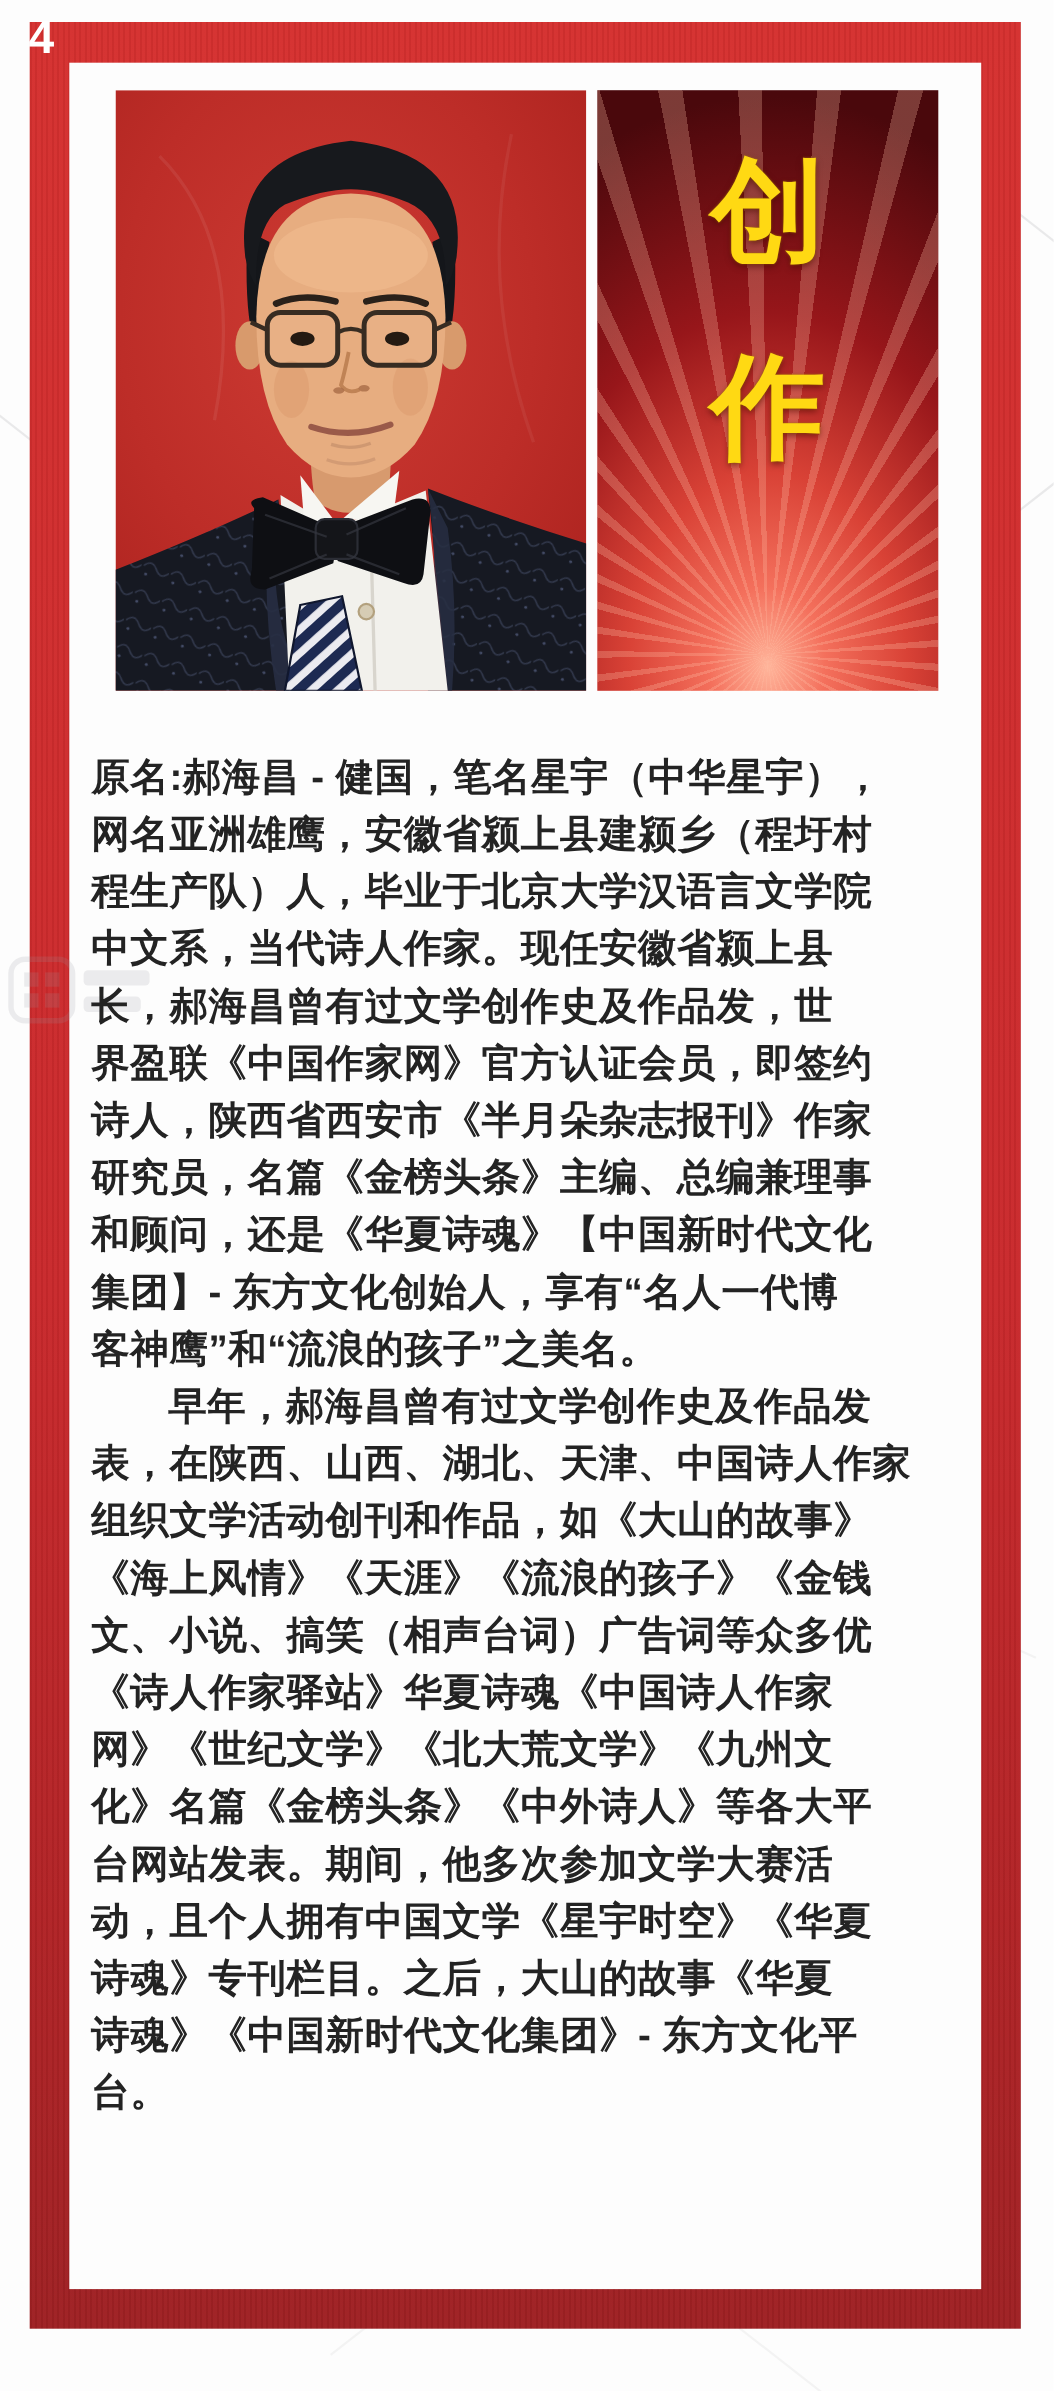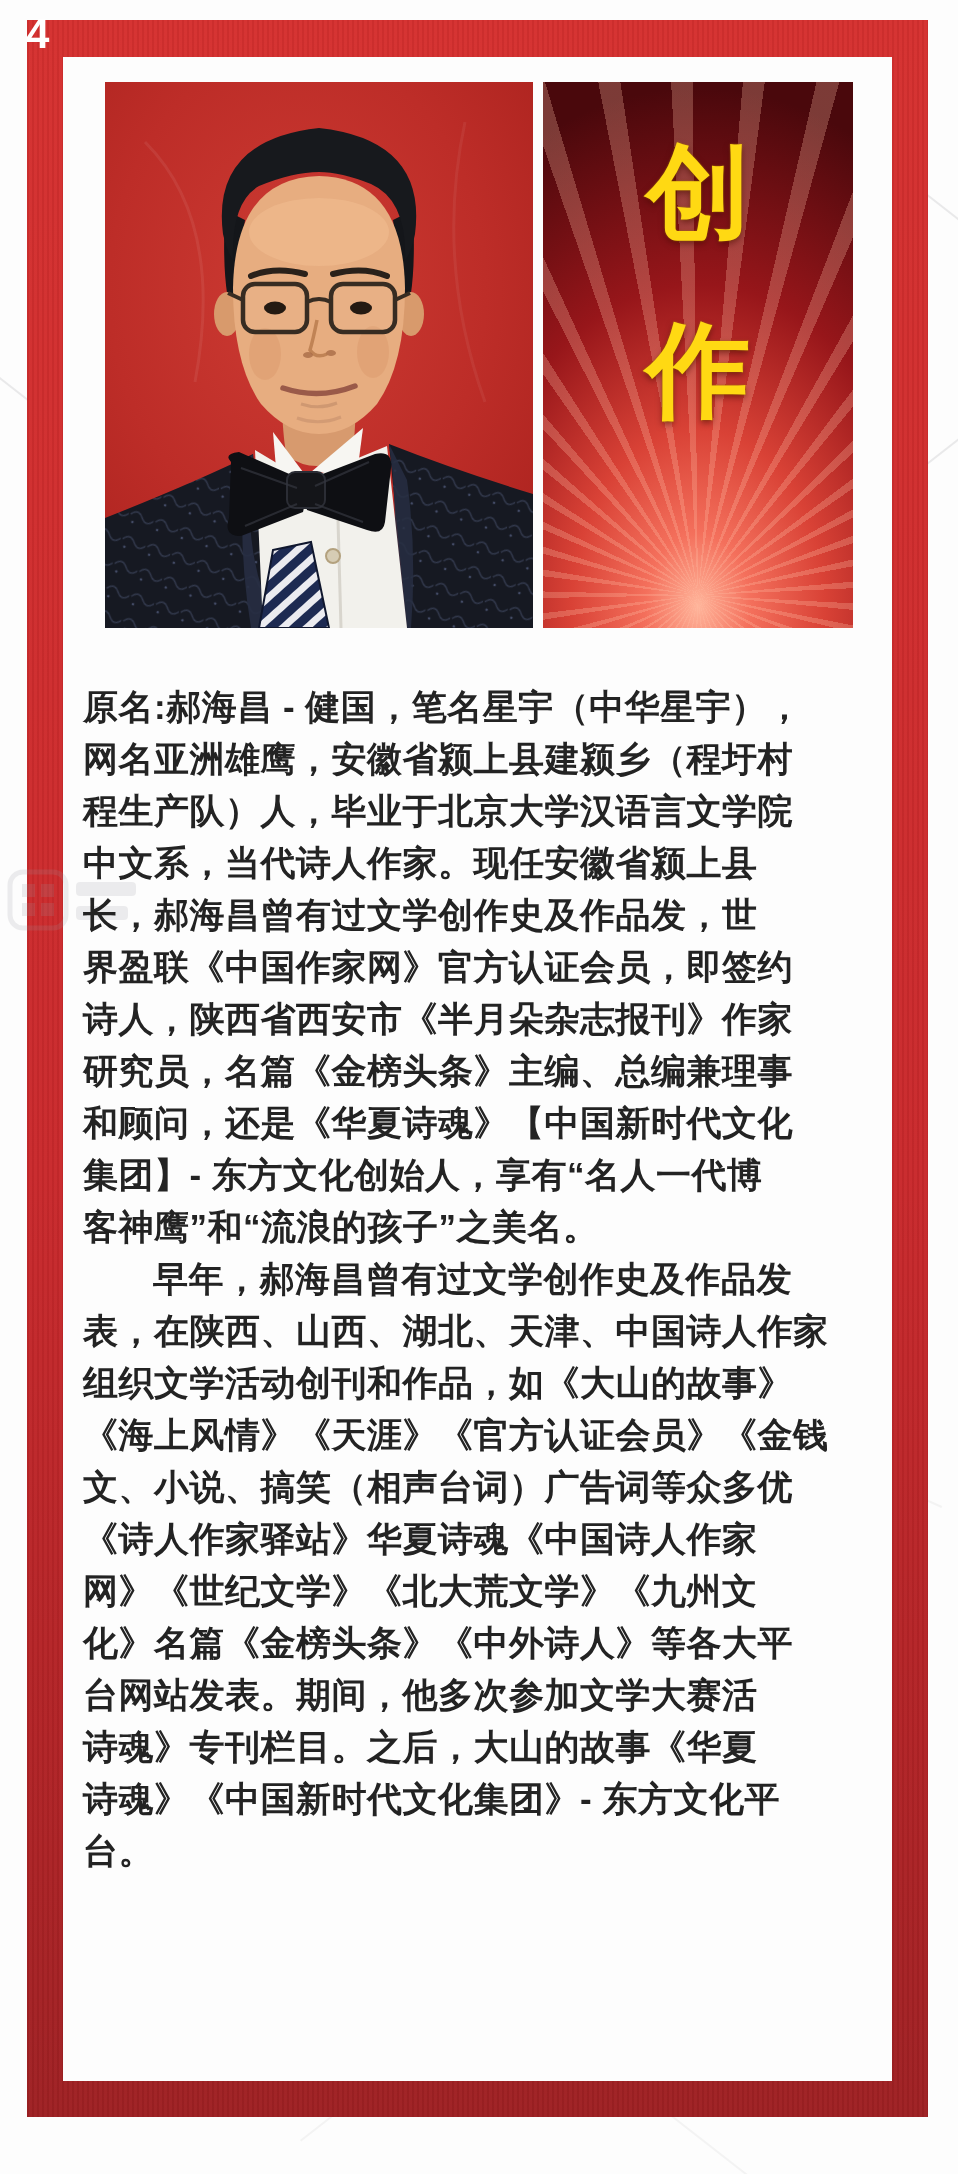--- a/index.html
+++ b/index.html
@@ -186,24 +186,25 @@
     <div class="ln">长，郝海昌曾有过文学创作史及作品发，世</div>
     <div class="ln">界盈联《中国作家网》官方认证会员，即签约</div>
     <div class="ln">诗人，陕西省西安市《半月朵杂志报刊》作家</div>
     <div class="ln">研究员，名篇《金榜头条》主编、总编兼理事</div>
     <div class="ln">和顾问，还是《华夏诗魂》【中国新时代文化</div>
     <div class="ln">集团】- 东方文化创始人，享有“名人一代博</div>
     <div class="ln">客神鹰”和“流浪的孩子”之美名。</div>
     <div class="ln ind">早年，郝海昌曾有过文学创作史及作品发</div>
     <div class="ln">表，在陕西、山西、湖北、天津、中国诗人作家</div>
     <div class="ln">组织文学活动创刊和作品，如《大山的故事》</div>
-    <div class="ln">《海上风情》《天涯》《官方认证会员》《金钱</div>
+    <div class="ln">《海上风情》《天涯》《流浪的孩子》《金钱</div>
     <div class="ln">文、小说、搞笑（相声台词）广告词等众多优</div>
     <div class="ln">《诗人作家驿站》华夏诗魂《中国诗人作家</div>
     <div class="ln">网》《世纪文学》《北大荒文学》《九州文</div>
     <div class="ln">化》名篇《金榜头条》《中外诗人》等各大平</div>
     <div class="ln">台网站发表。期间，他多次参加文学大赛活</div>
+    <div class="ln">动，且个人拥有中国文学《星宇时空》《华夏</div>
     <div class="ln">诗魂》专刊栏目。之后，大山的故事《华夏</div>
     <div class="ln">诗魂》《中国新时代文化集团》- 东方文化平</div>
     <div class="ln">台。</div>
   </div>
 
 </div>
 
 </body></html>

